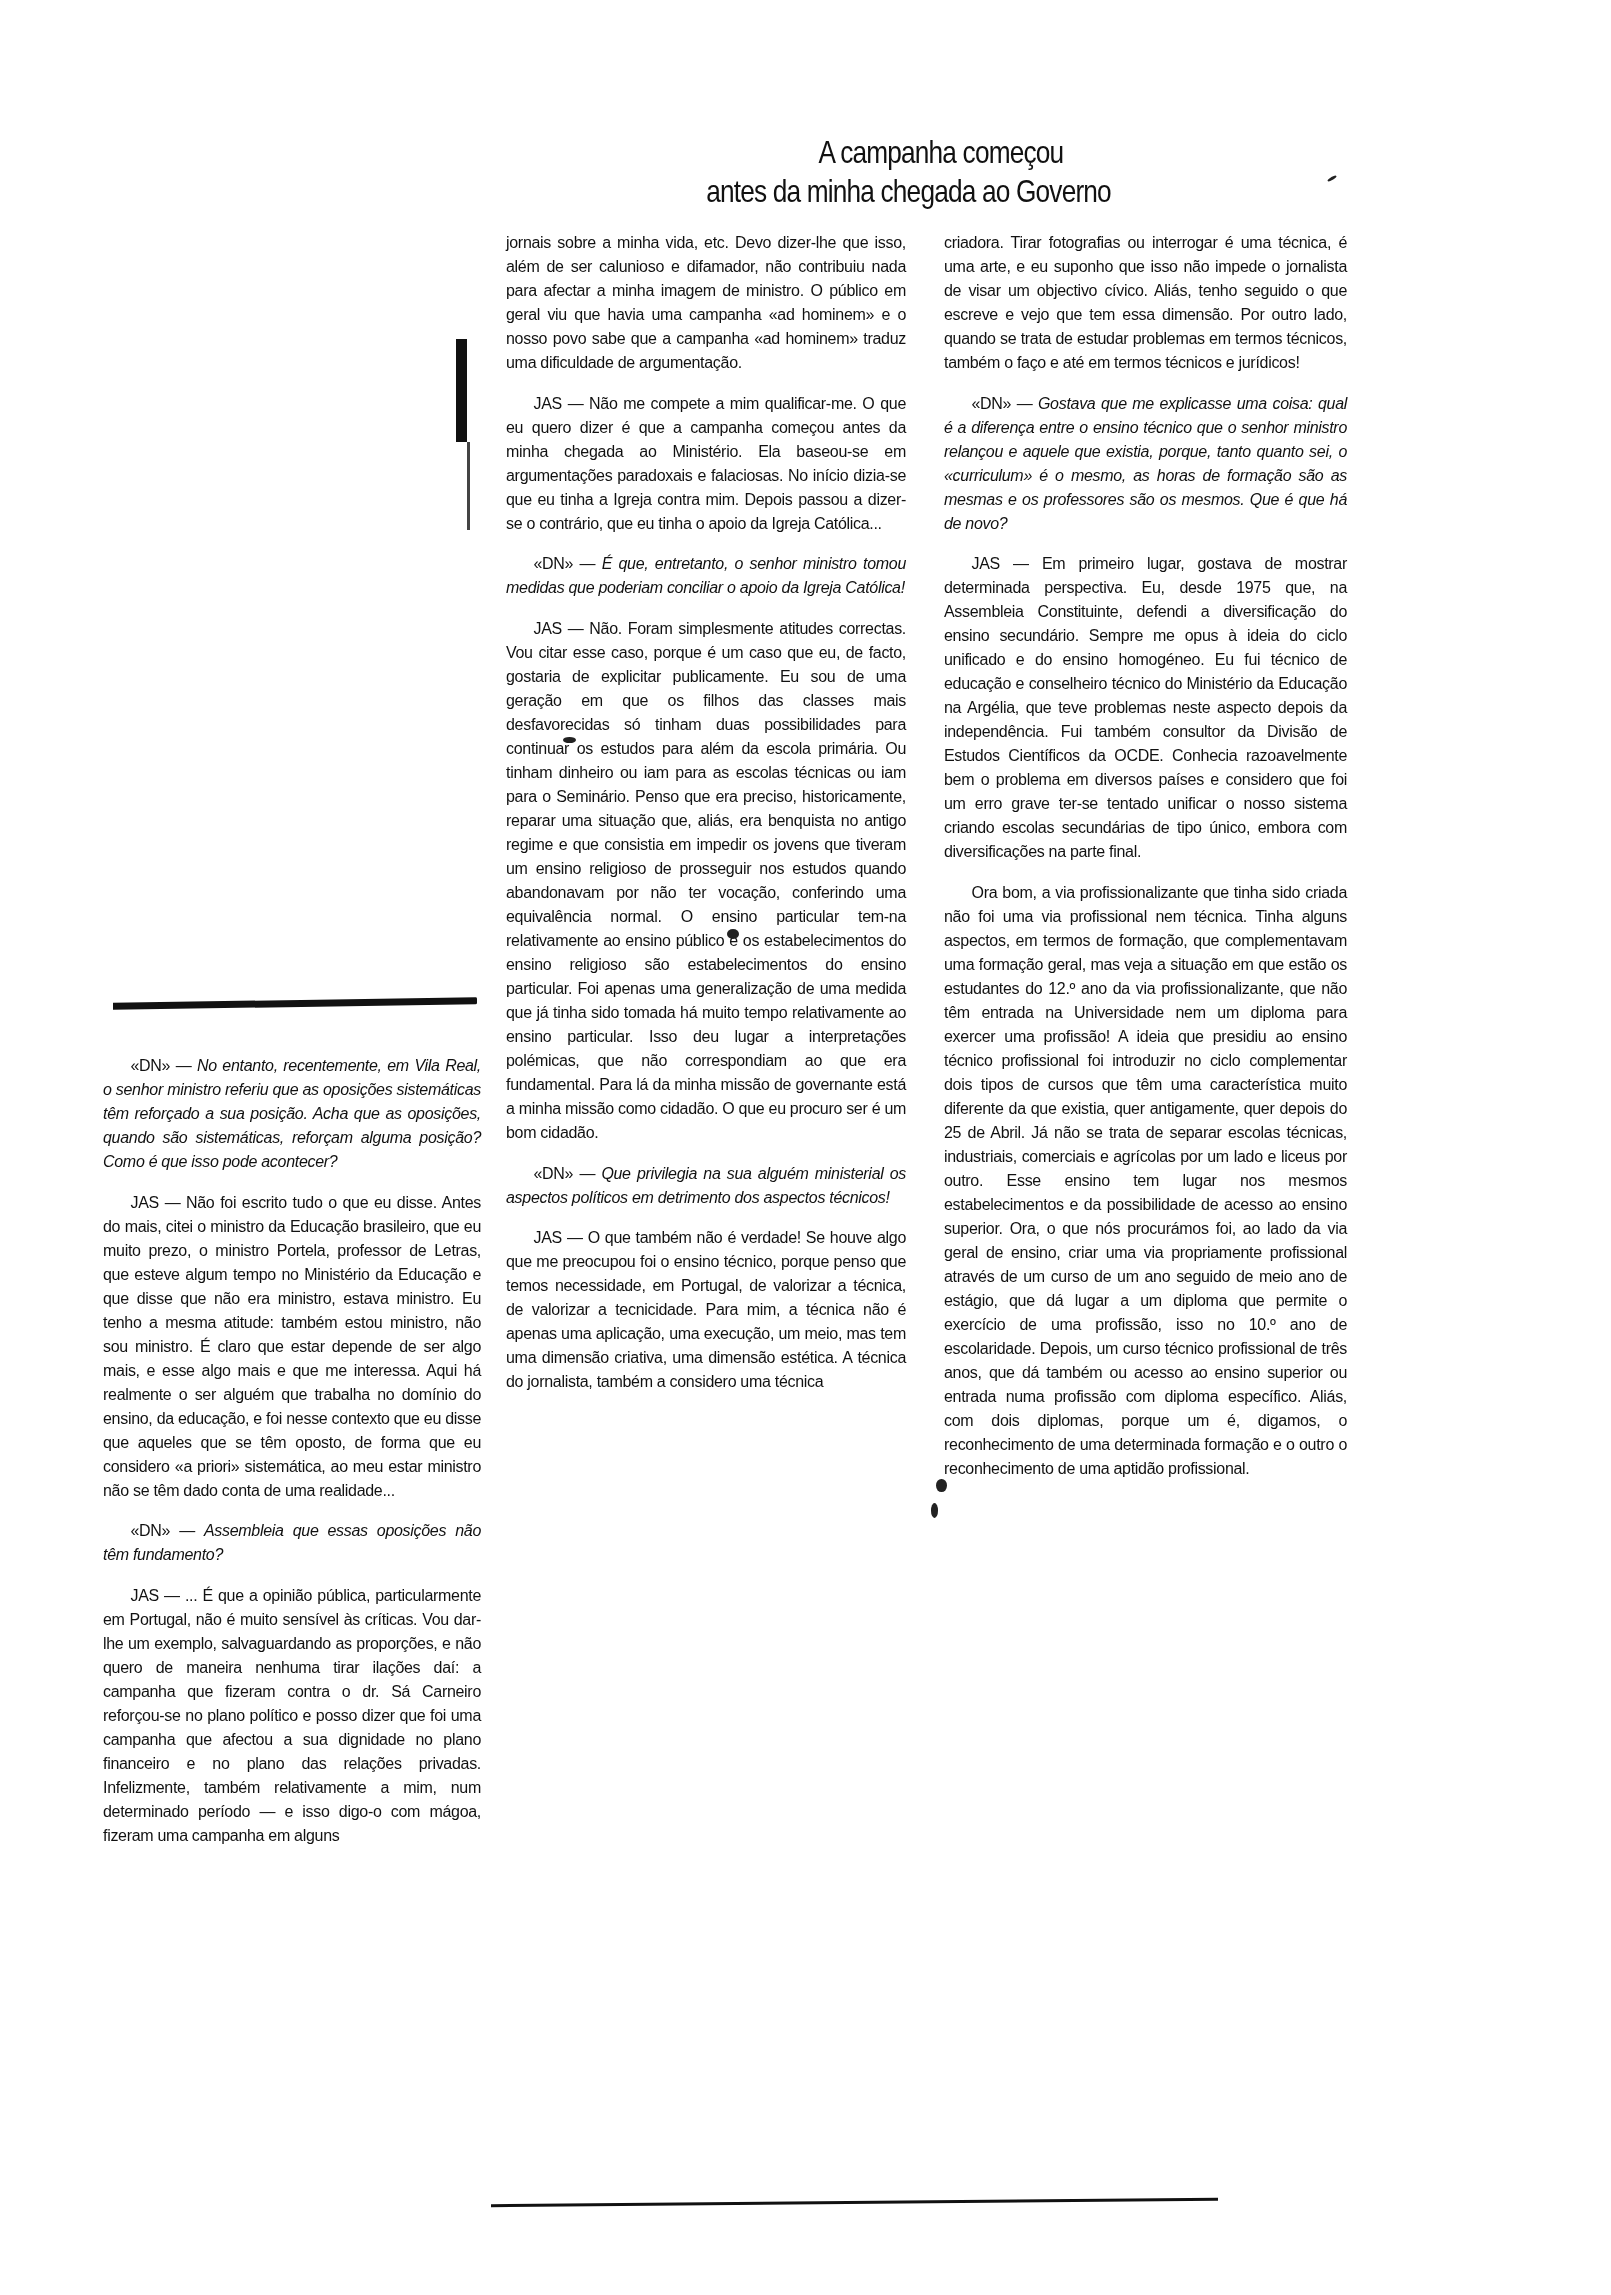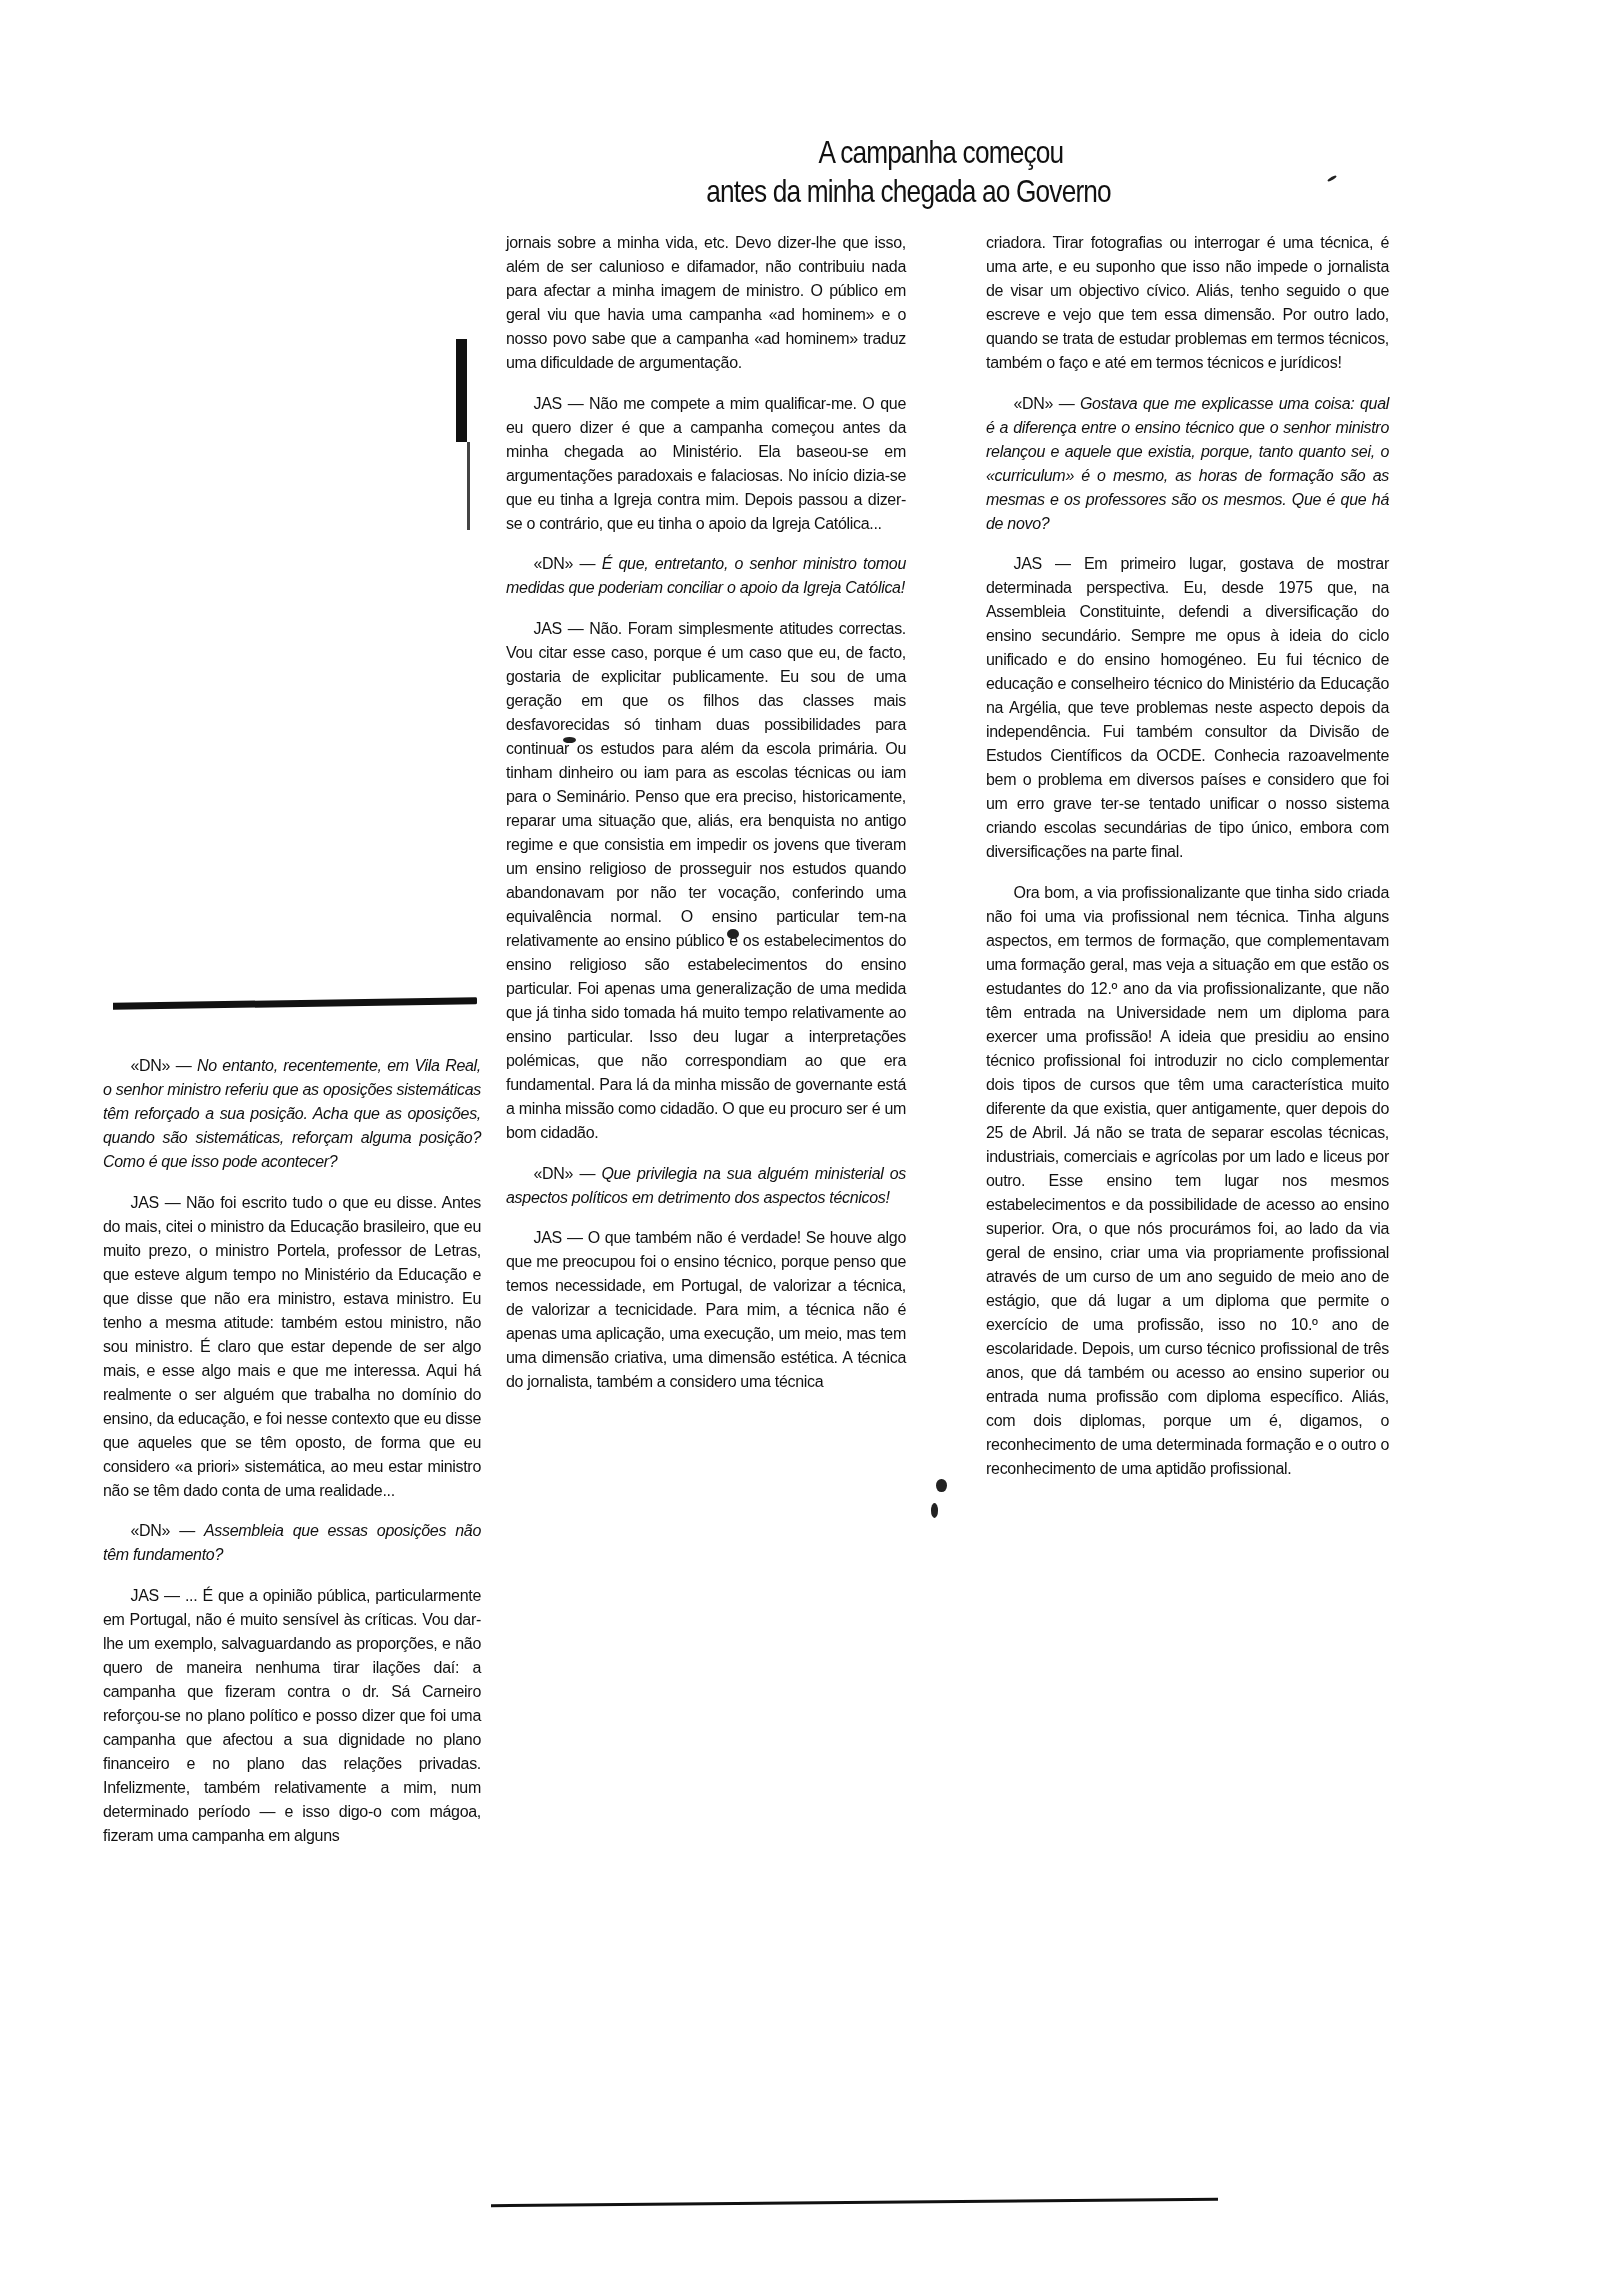--- a/index.html
+++ b/index.html
@@ -18,21 +18,21 @@
     .col {
       position: absolute; font-size: 16px; line-height: 24px;
       text-align: justify; letter-spacing: -0.3px;
     }
     .col p { margin: 0 0 16.7px 0; text-indent: 27.5px; }
     .col p.cont { text-indent: 0; }
     .col p.q { font-style: italic; }
     .col p.q .spk { font-style: normal; }
     .col-left   { left: 103px;  top: 1054px; width: 378px; }
     .col-mid    { left: 506px; top: 231px;  width: 400px; }
-    .col-right  { left: 986px; top: 231px;  width: 403px; }
+    .col-right  { left: 944px; top: 231px;  width: 403px; }
     .rule {
       position: absolute; background: #111;
     }
     .rule-left { left: 113px; top: 1000px; width: 364px; height: 6.9px; transform: skewY(-0.9deg); border-radius: 0 1.5px 1.5px 0; }
     .rule-bottom { left: 491px; top: 2201px; width: 727px; height: 2.9px; transform: rotate(-0.5deg); }
     .bar-left { left: 456px; top: 339px; width: 10.8px; height: 103px; }
     .bar-left-thin { left: 467px; top: 442px; width: 2.5px; height: 88px; background: #444; }
     .speck { position: absolute; background: #222; border-radius: 50%; }
   </style>
 </head>

